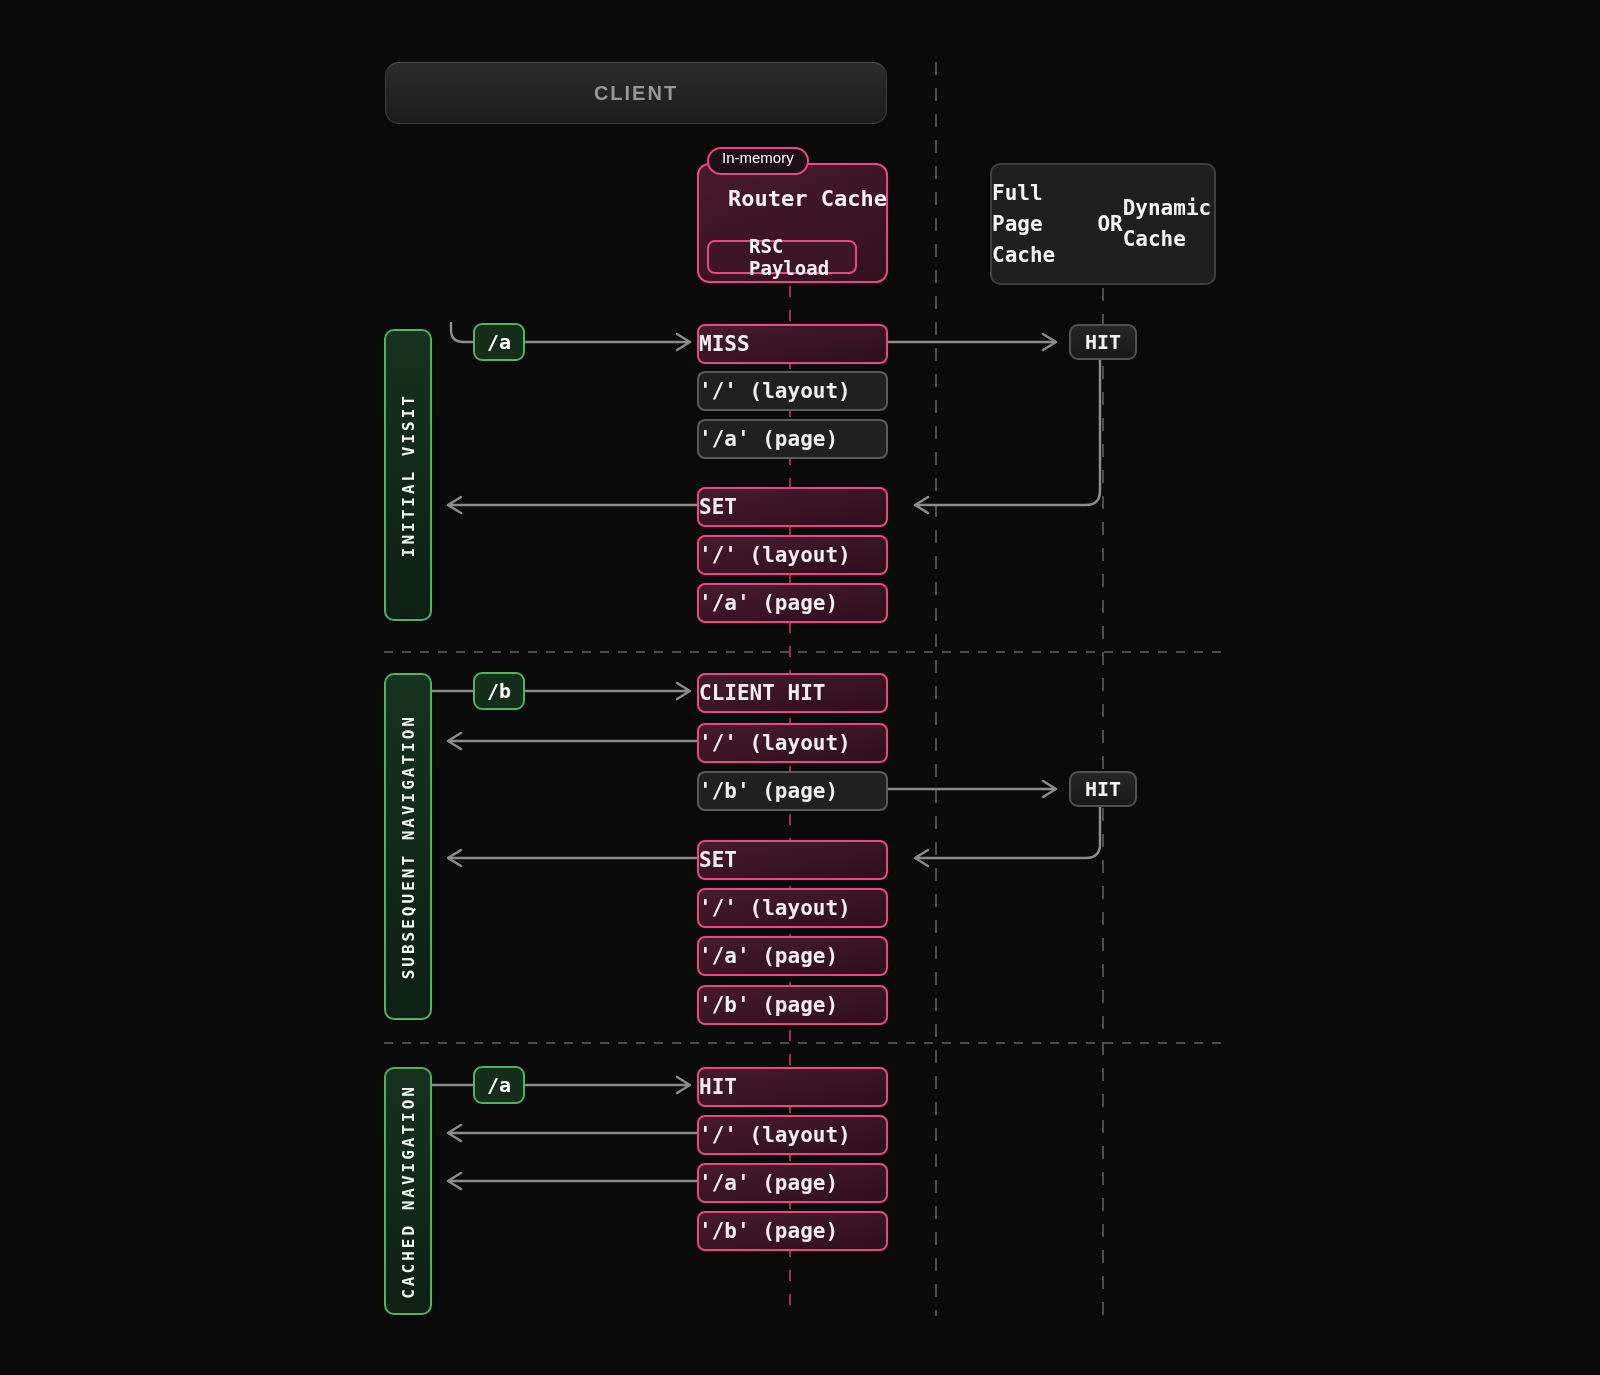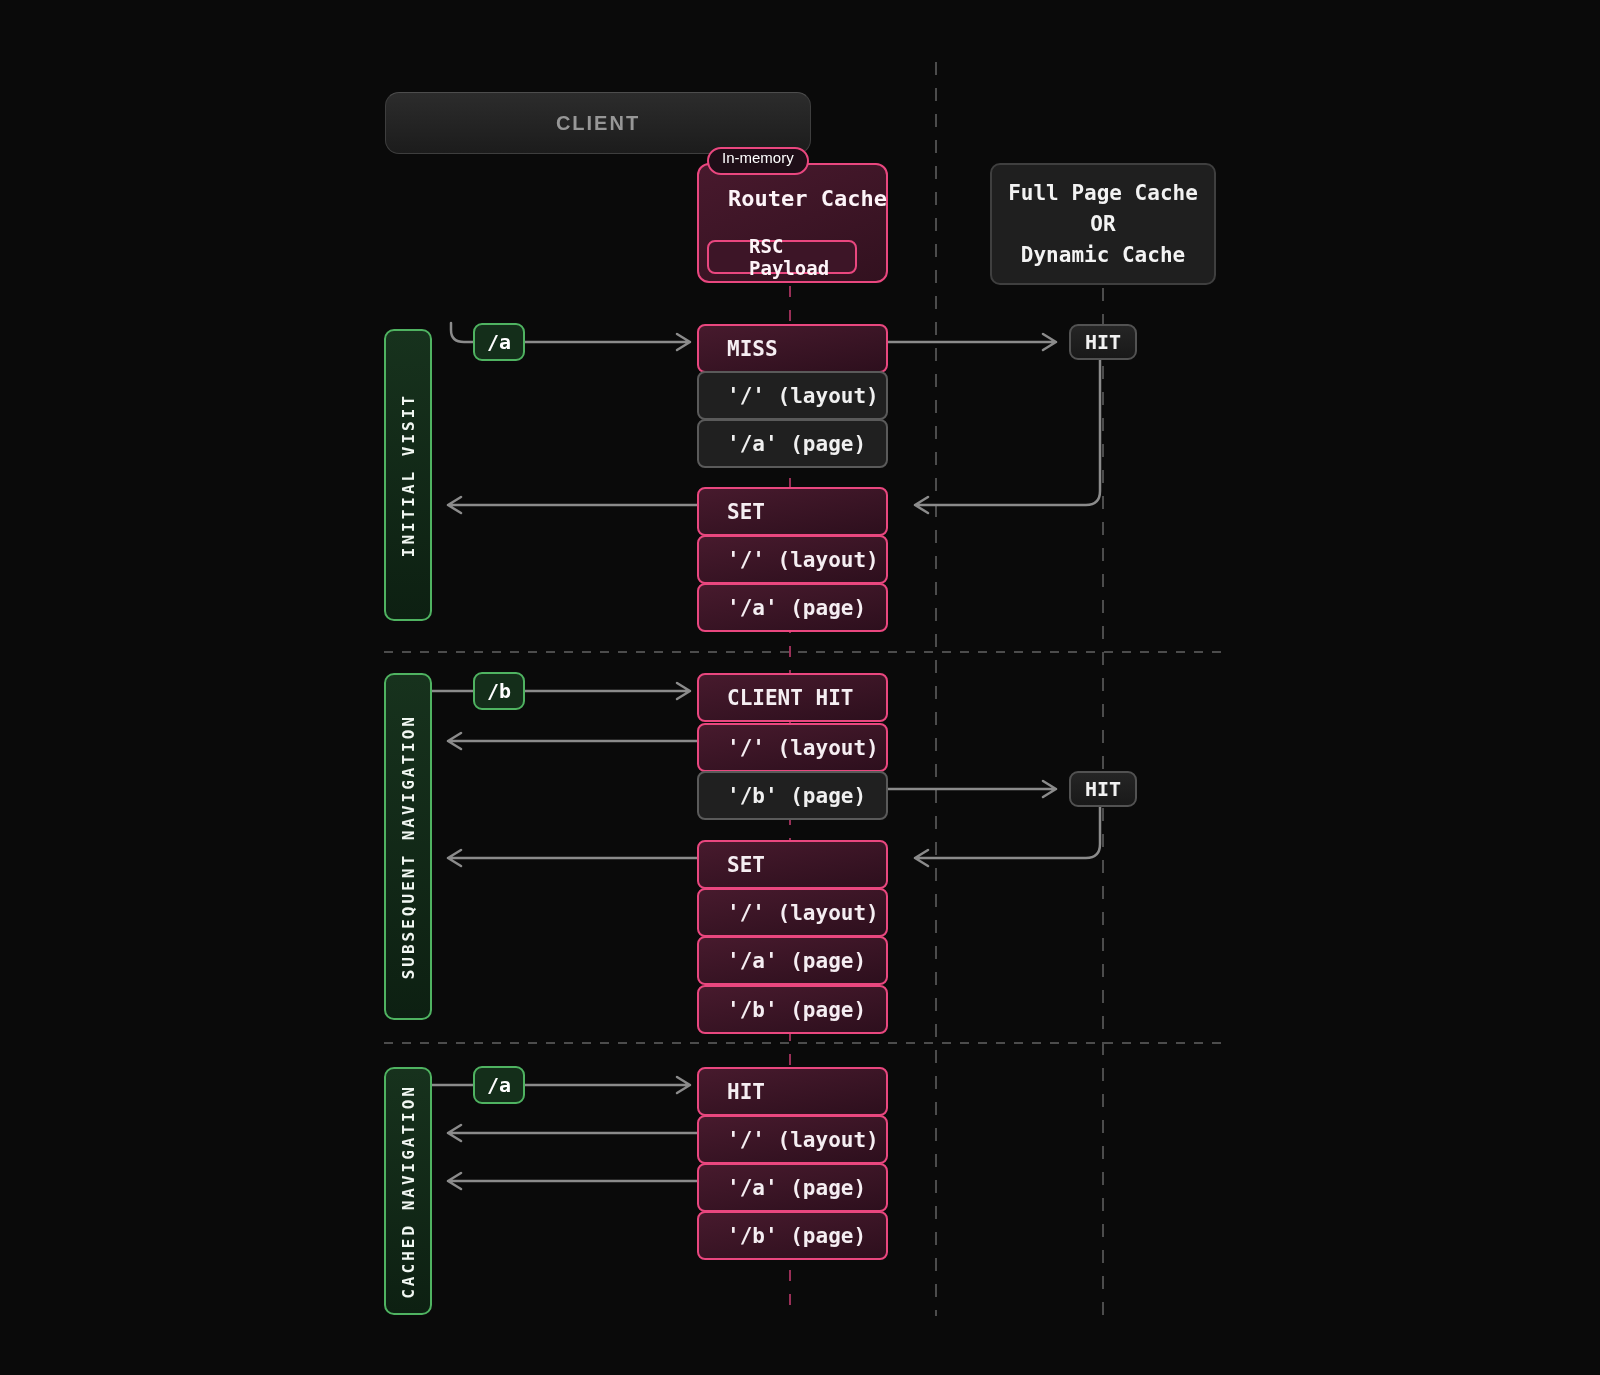--- a/index.html
+++ b/index.html
@@ -22,25 +22,25 @@
           border:2.5px solid #e9477f;border-radius:14px;background:#1f0e18;
           display:flex;align-items:flex-start;color:#ffffff;
           font:400 15px "Liberation Sans",sans-serif;z-index:3;}
   .rsc{position:absolute;left:707px;top:240px;width:150px;height:34px;box-sizing:border-box;
           border:2.5px solid #e9477f;border-radius:8px;background:#3d1527;
           display:flex;align-items:center;justify-content:center;color:#fdf4f8;
           font:700 19px "DejaVu Sans Mono",monospace;z-index:3;padding-left:40px;}
 
   .scache{position:absolute;left:990px;top:163px;width:226px;height:122px;box-sizing:border-box;
           border:2px solid #3f3f3f;border-radius:10px;background:#1f1f1f;
-          display:flex;flex-direction:column;align-items:center;justify-content:center;
+          display:flex;flex-direction:row;align-items:center;justify-content:center;
           color:#f3f3f3;font:700 21px "DejaVu Sans Mono",monospace;line-height:31px;}
 
-  .box{position:absolute;width:191px;height:49px;box-sizing:border-box;border-radius:8px;
-       display:flex;align-items:center;padding:0 28px;white-space:nowrap;
+  .box{position:absolute;width:191px;height:40px;box-sizing:border-box;border-radius:8px;
+       display:flex;align-items:center;padding:0 0;white-space:nowrap;
        font:700 21px "DejaVu Sans Mono",monospace;color:#f5eef2;z-index:2;}
   .box.pink{border:2.5px solid #e9477f;background:linear-gradient(170deg,#471a2d,#2d0f1d);}
   .box.gray{border:2px solid #5a5a5a;background:#202020;color:#f0f0f0;}
 
   .hit-server{position:absolute;width:68px;height:36px;box-sizing:border-box;border-radius:9px;
        border:2px solid #525252;background:linear-gradient(180deg,#252525,#191919);
        display:flex;align-items:center;justify-content:center;color:#f2f2f2;
        font:700 20px "DejaVu Sans Mono",monospace;z-index:2;}
 
   .badge{position:absolute;width:52px;height:38px;box-sizing:border-box;border-radius:9px;
@@ -83,21 +83,21 @@
       <path d="M1100 807 V844 Q1100 858 1086 858 H915 M928 850 L915 858 L928 866"></path>
       <path d="M697 858 H448 M461 850 L448 858 L461 866"></path>
 
       <path d="M432 1085 H473"></path>
       <path d="M525 1085 H690 M677 1077 L690 1085 L677 1093"></path>
       <path d="M697 1133 H448 M461 1125 L448 1133 L461 1141"></path>
       <path d="M697 1181 H448 M461 1173 L448 1181 L461 1189"></path>
     </g>
   </svg>
 
-  <div class="colhdr" style="left:385px;top:62px;width:426px;margin-top:30px;">
+  <div class="colhdr" style="left:385px;top:62px;width:502px;">
     <span>CLIENT</span>
   </div>
 
   <div class="rcache"></div>
   <div class="inmem">
     <span>In-memory</span>
   </div>
   <div class="rcache-title">Router Cache</div>
   <div class="rsc">
     <span>RSC Payload</span>

